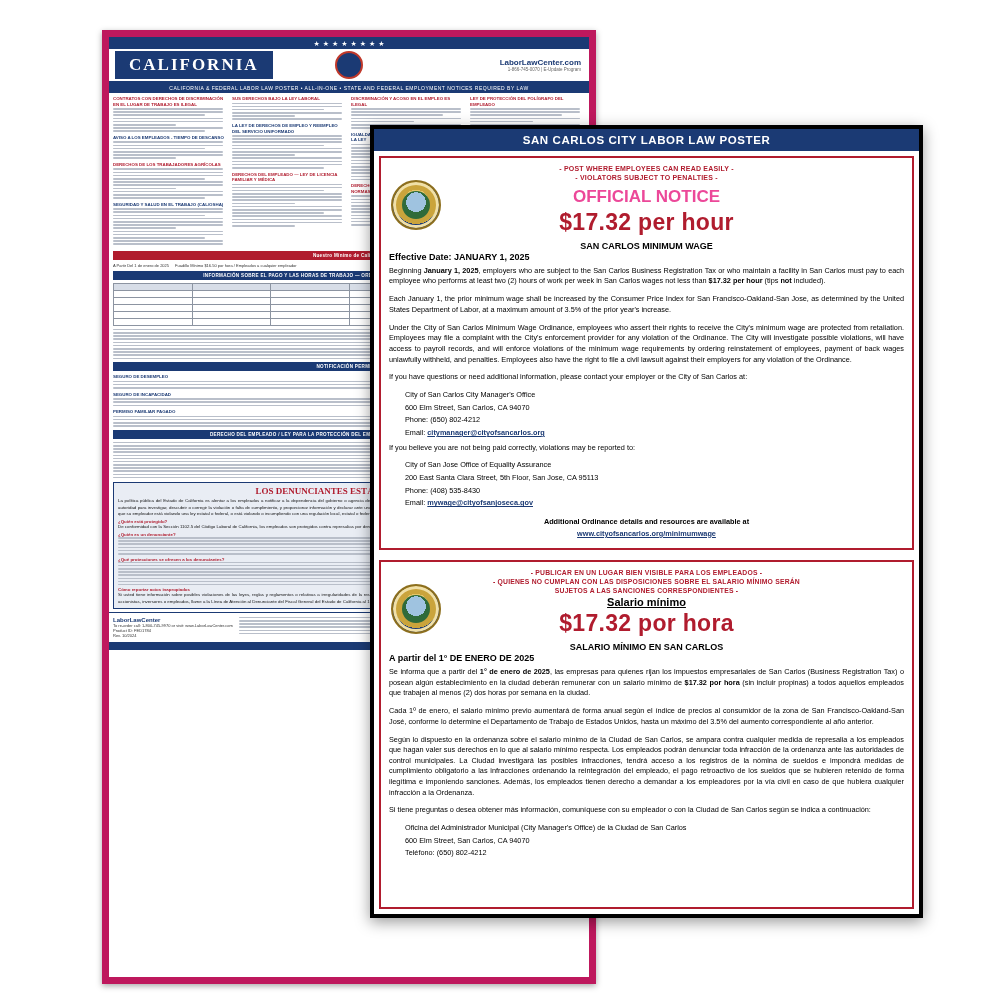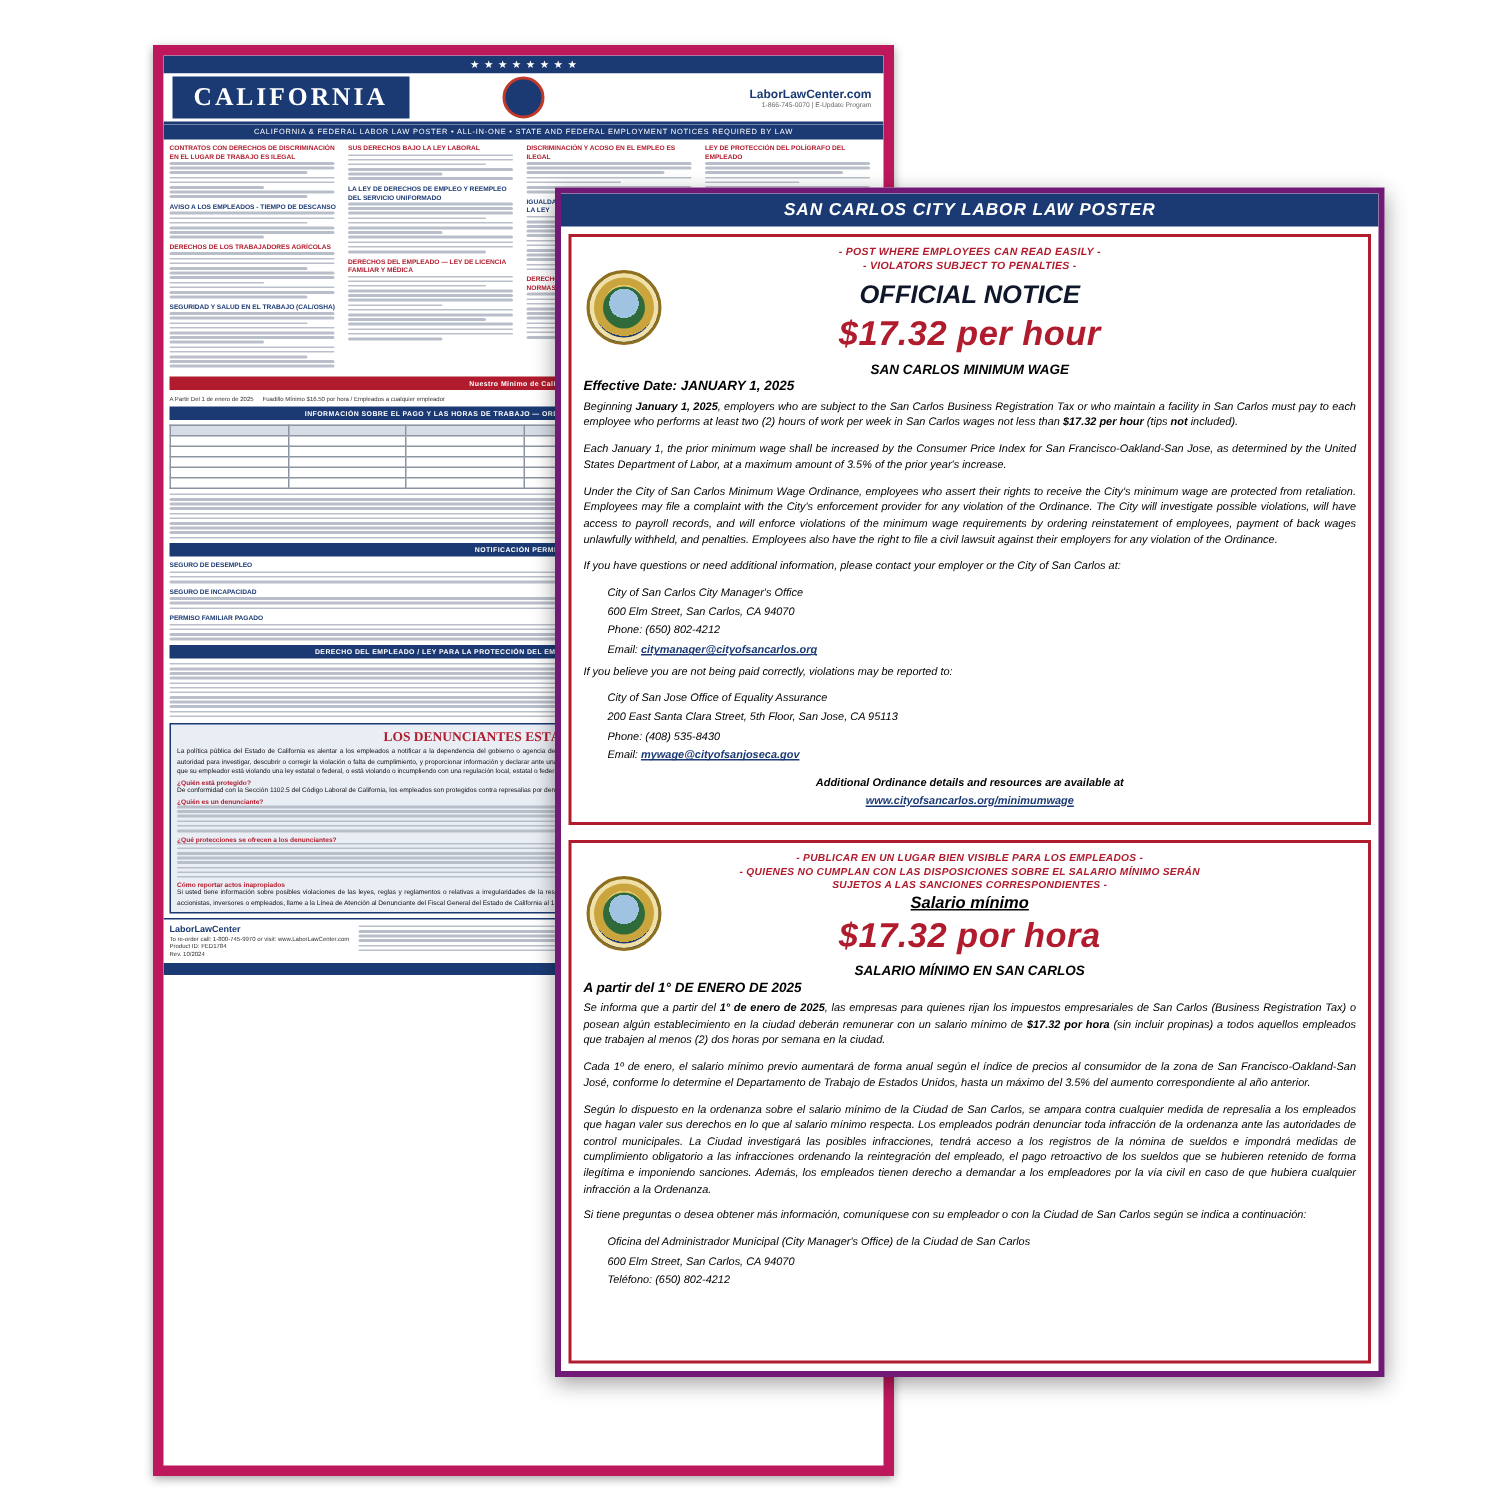--- a/index.html
+++ b/index.html
@@ -88,43 +88,43 @@
   }
   .ca-foot .lbl{font-weight:bold;color:#1b3a74;font-size:6px;}
   .ca-bottombar{height:8px;background:#1b3a74;}
 
   
   .sc-poster{
     position:absolute;
     left:370px;top:125px;
     width:545px;height:785px;
     background:#ffffff;
-    border:4px solid #701a75;
+    border:4px solid #000000;
     box-shadow:0 4px 14px rgba(0,0,0,.40);
     overflow:hidden;
-    display:flex;flex-direction:column;font-style:italic;
+    display:flex;flex-direction:column;
   }
   .sc-title{
     background:#1b3a74;color:#fff;text-align:center;
     font-weight:bold;font-size:11.5px;letter-spacing:.6px;
     padding:5px 0;font-family:"Liberation Sans",sans-serif;
   }
   .sc-section{
     border:2px solid #b01c2e;
     margin:5px;
     padding:6px 8px 8px 8px;
     position:relative;
     flex:1;
   }
   .sc-warn{
     text-align:center;color:#b01c2e;font-weight:bold;font-size:7px;
     line-height:1.35;letter-spacing:.2px;
   }
   .sc-official{
-    text-align:center;font-weight:bold;font-size:17px;color:#0f172a;
+    text-align:center;font-weight:bold;font-size:17px;color:#ec4899;
     margin-top:4px;font-family:"Liberation Sans",sans-serif;
   }
   .sc-mw{
     text-align:center;font-weight:bold;font-size:11px;color:#000;
     text-decoration:underline;margin-top:1px;
   }
   .sc-rate{
     text-align:center;font-weight:bold;font-size:23px;color:#b01c2e;
     margin-top:2px;letter-spacing:.3px;
   }

